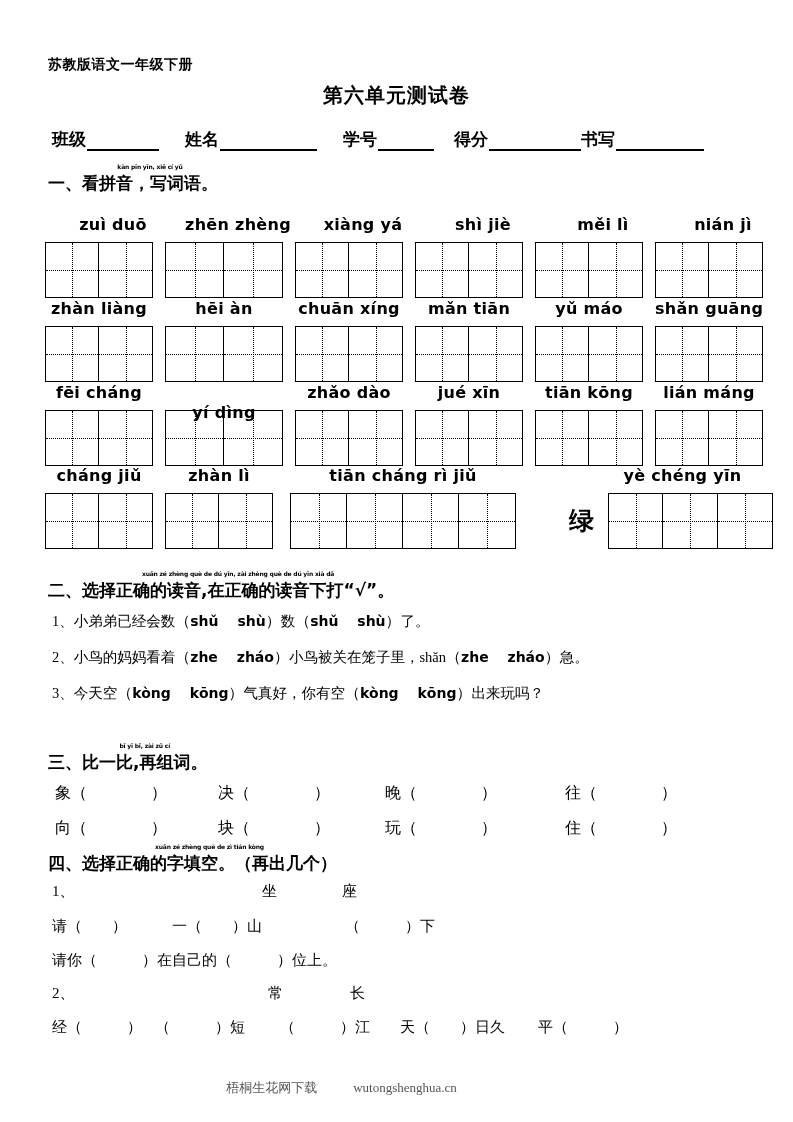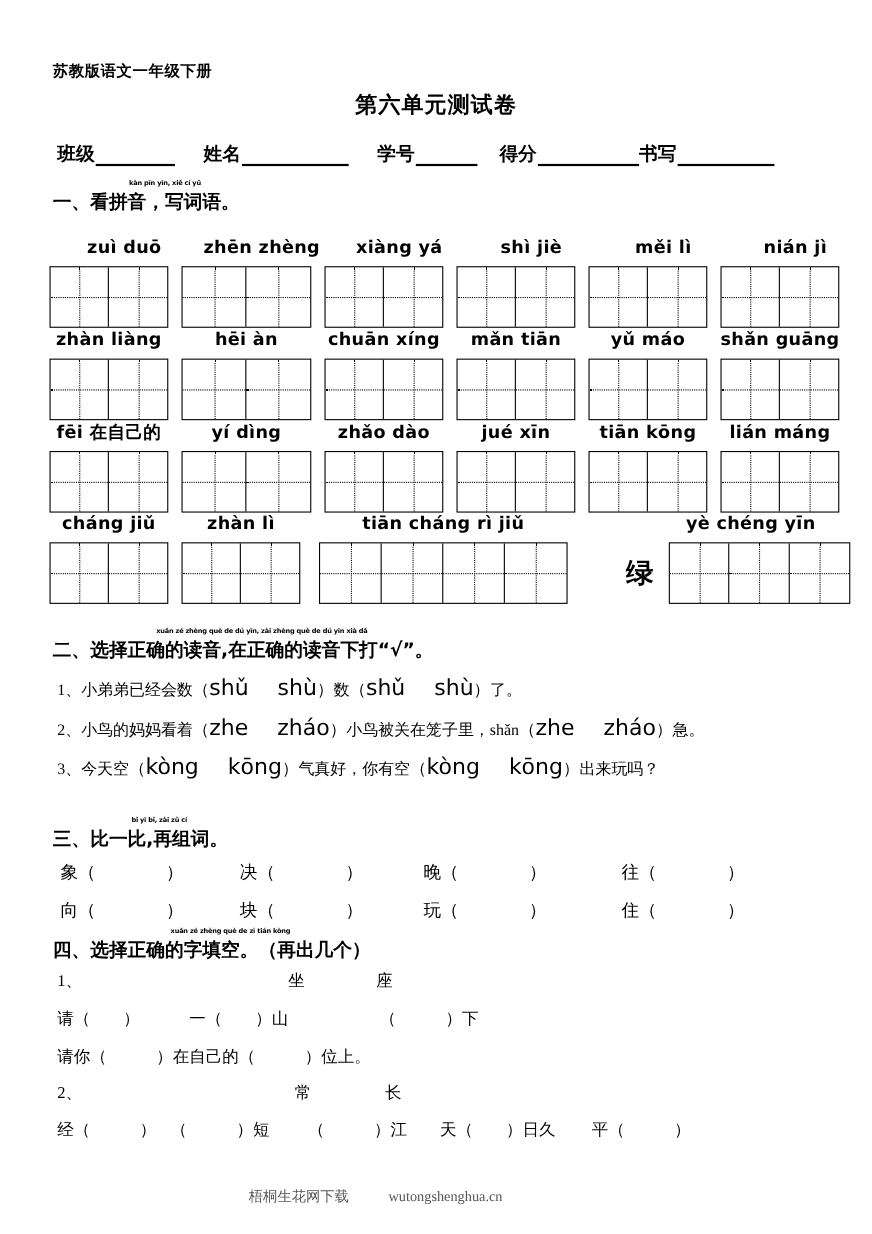--- a/index.html
+++ b/index.html
@@ -157,22 +157,22 @@
   
   .q-item {
     position: absolute;
     left: 52px;
     font-family: "Liberation Serif", "DejaVu Serif", serif;
     font-size: 14.5px;
     white-space: nowrap;
   }
   .q-item .py {
     font-family: "DejaVu Sans", "Liberation Sans", sans-serif;
-    font-weight: normal;
-    font-size: 20px;
+    font-weight: bold;
+    font-size: 14px;
   }
   .q-item .paren { font-size: 15px; }
 
   
   .cmp-row {
     position: absolute;
     left: 52px;
     font-family: "Liberation Serif", "DejaVu Serif", serif;
     font-size: 16px;
     white-space: nowrap;
@@ -310,22 +310,22 @@
         <div class="tzg-cell" style="width:50%"></div>
         <div class="tzg-cell" style="width:50%"></div>
       </div>
     <div class="tzg" style="left:655px; width:108px;">
         <div class="tzg-cell" style="width:50%"></div>
         <div class="tzg-cell" style="width:50%"></div>
       </div>
   </div>
 
   <div class="pinyin-row" style="top:383px;">
-    <span class="pinyin-cell" style="left:45px;  width:108px;">fēi 在自己的</span>
-    <span class="pinyin-cell" style="left:165px; width:118px;">yí  dìng</span>
+    <span class="pinyin-cell" style="left:45px;  width:108px;">fēi cháng</span>
+    <span class="pinyin-cell" style="left:165px; width:118px;margin-top:20px;">yí  dìng</span>
     <span class="pinyin-cell" style="left:295px; width:108px;">zhǎo dào</span>
     <span class="pinyin-cell" style="left:415px; width:108px;">jué  xīn</span>
     <span class="pinyin-cell" style="left:535px; width:108px;">tiān kōng</span>
     <span class="pinyin-cell" style="left:655px; width:108px;">lián máng</span>
   </div>
   <div class="grid-row" style="top:410px;">
     <div class="tzg" style="left:45px;  width:108px;">
         <div class="tzg-cell" style="width:50%"></div>
         <div class="tzg-cell" style="width:50%"></div>
       </div>

